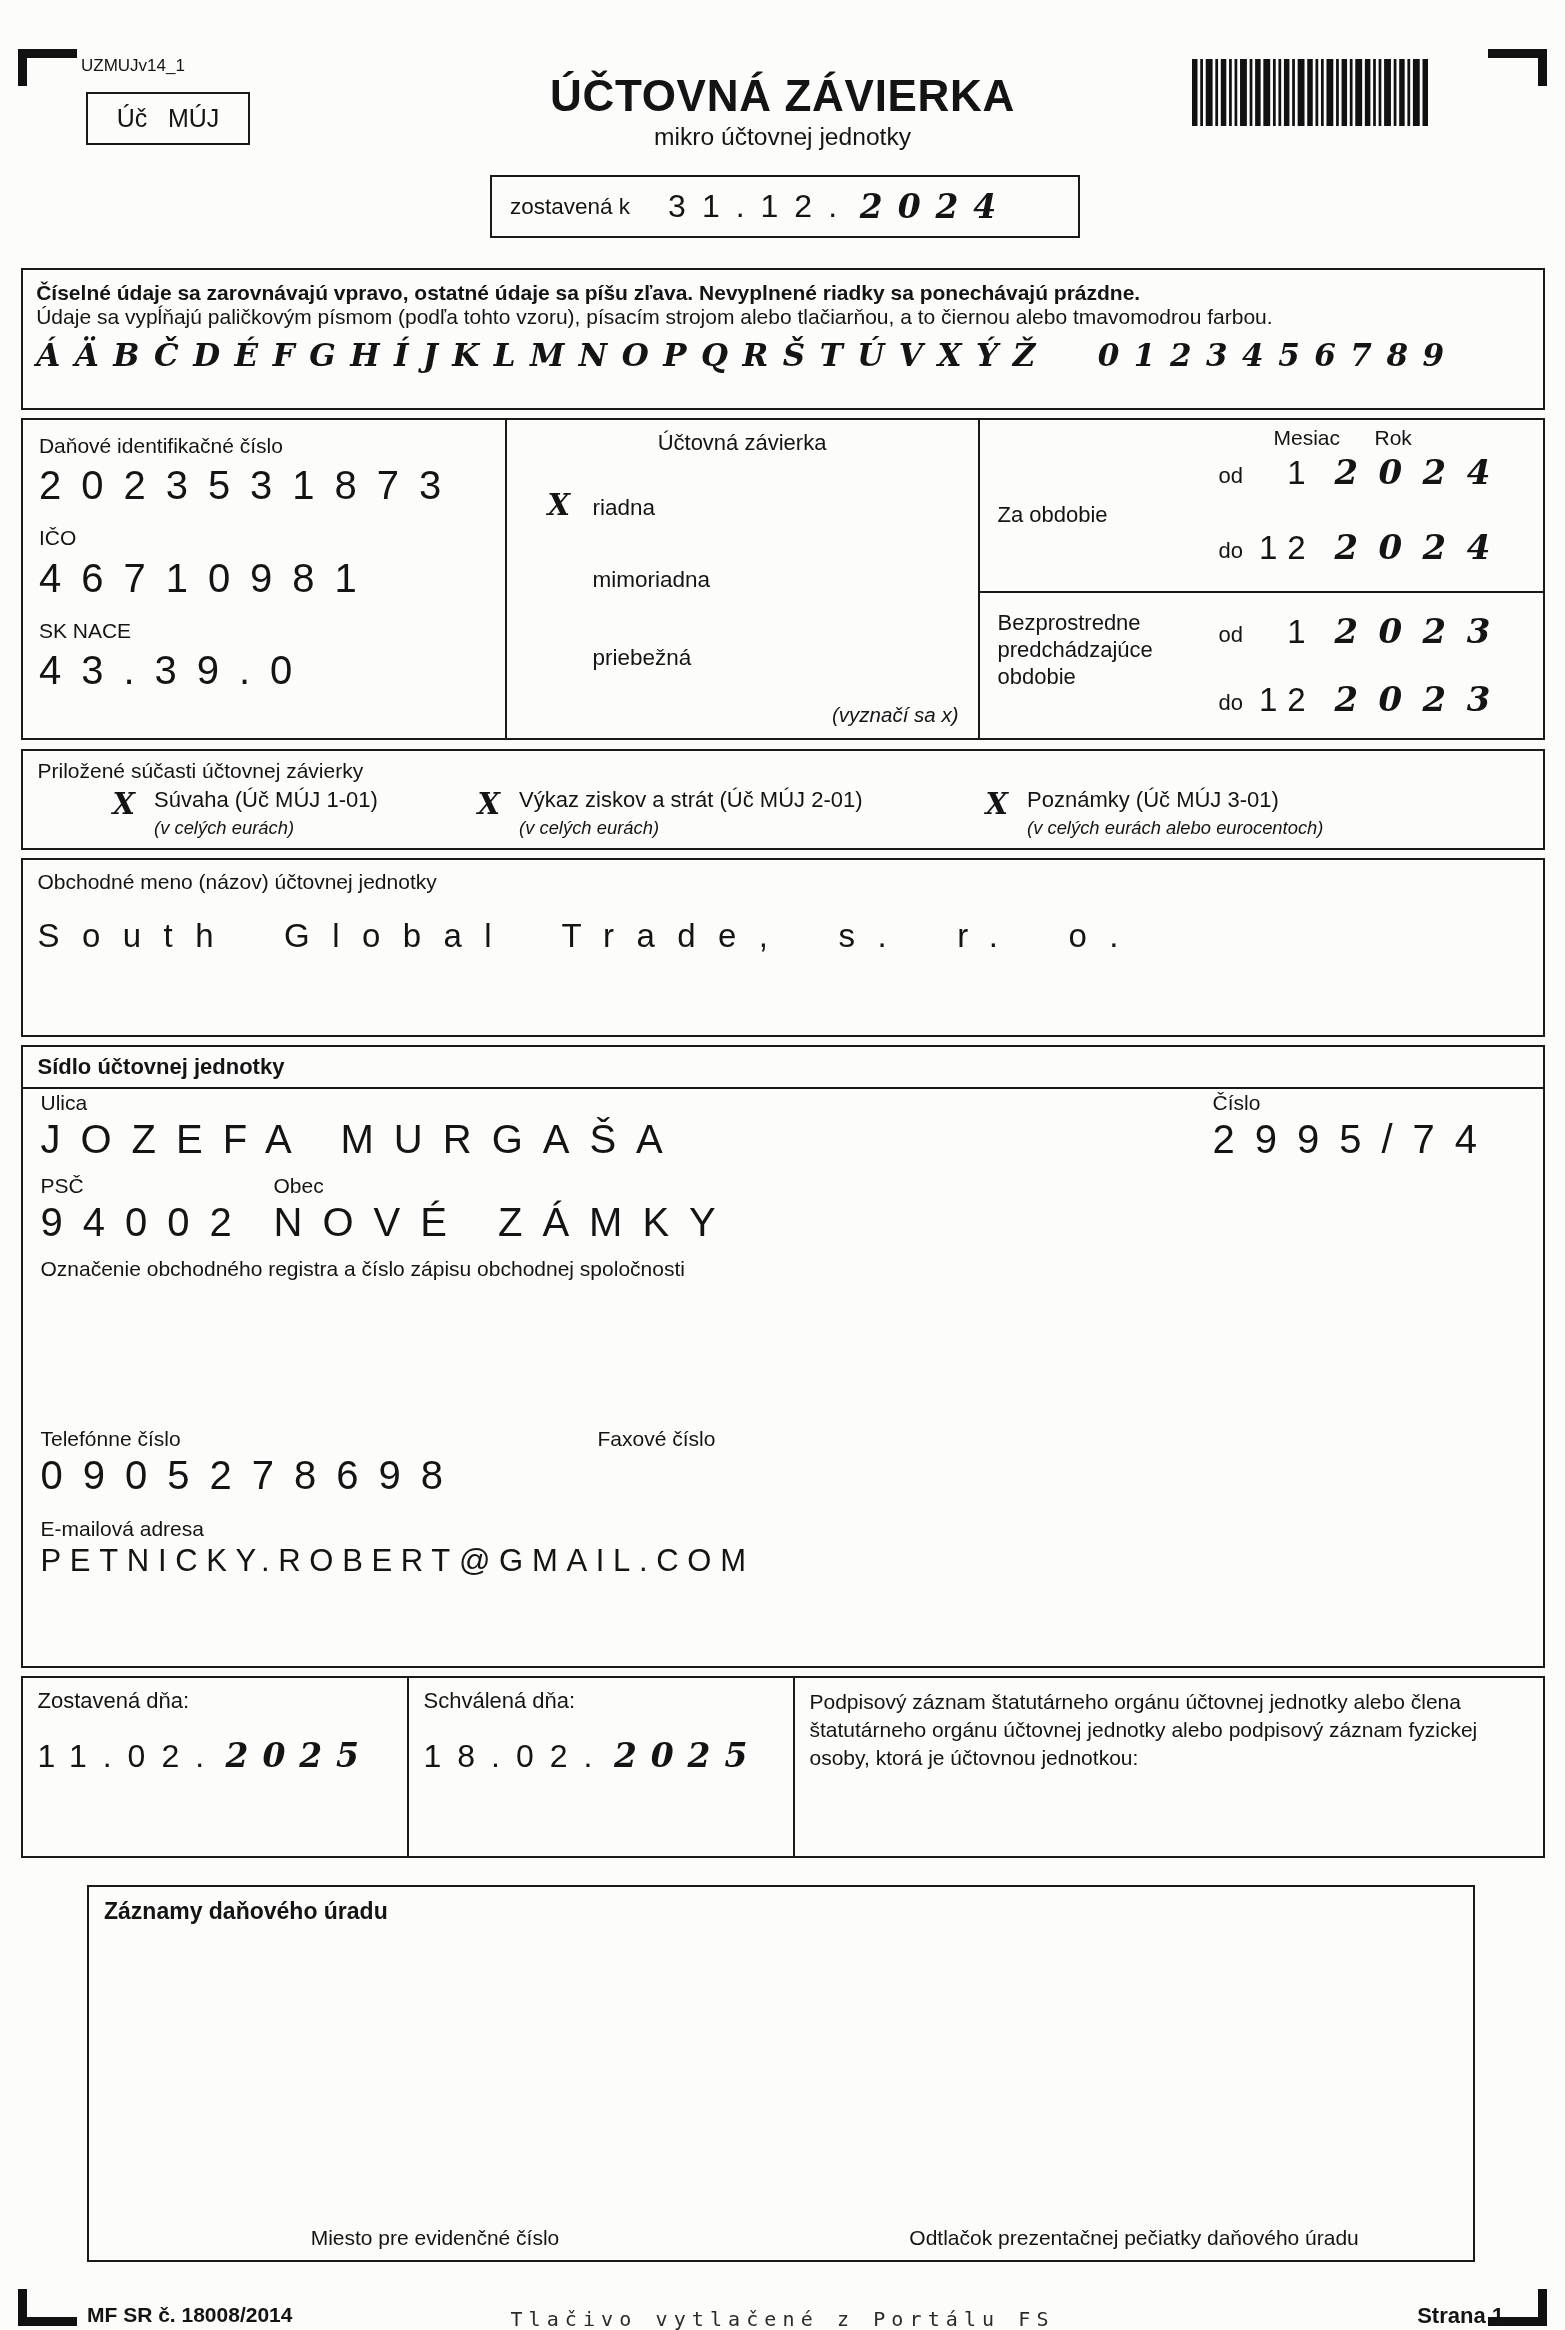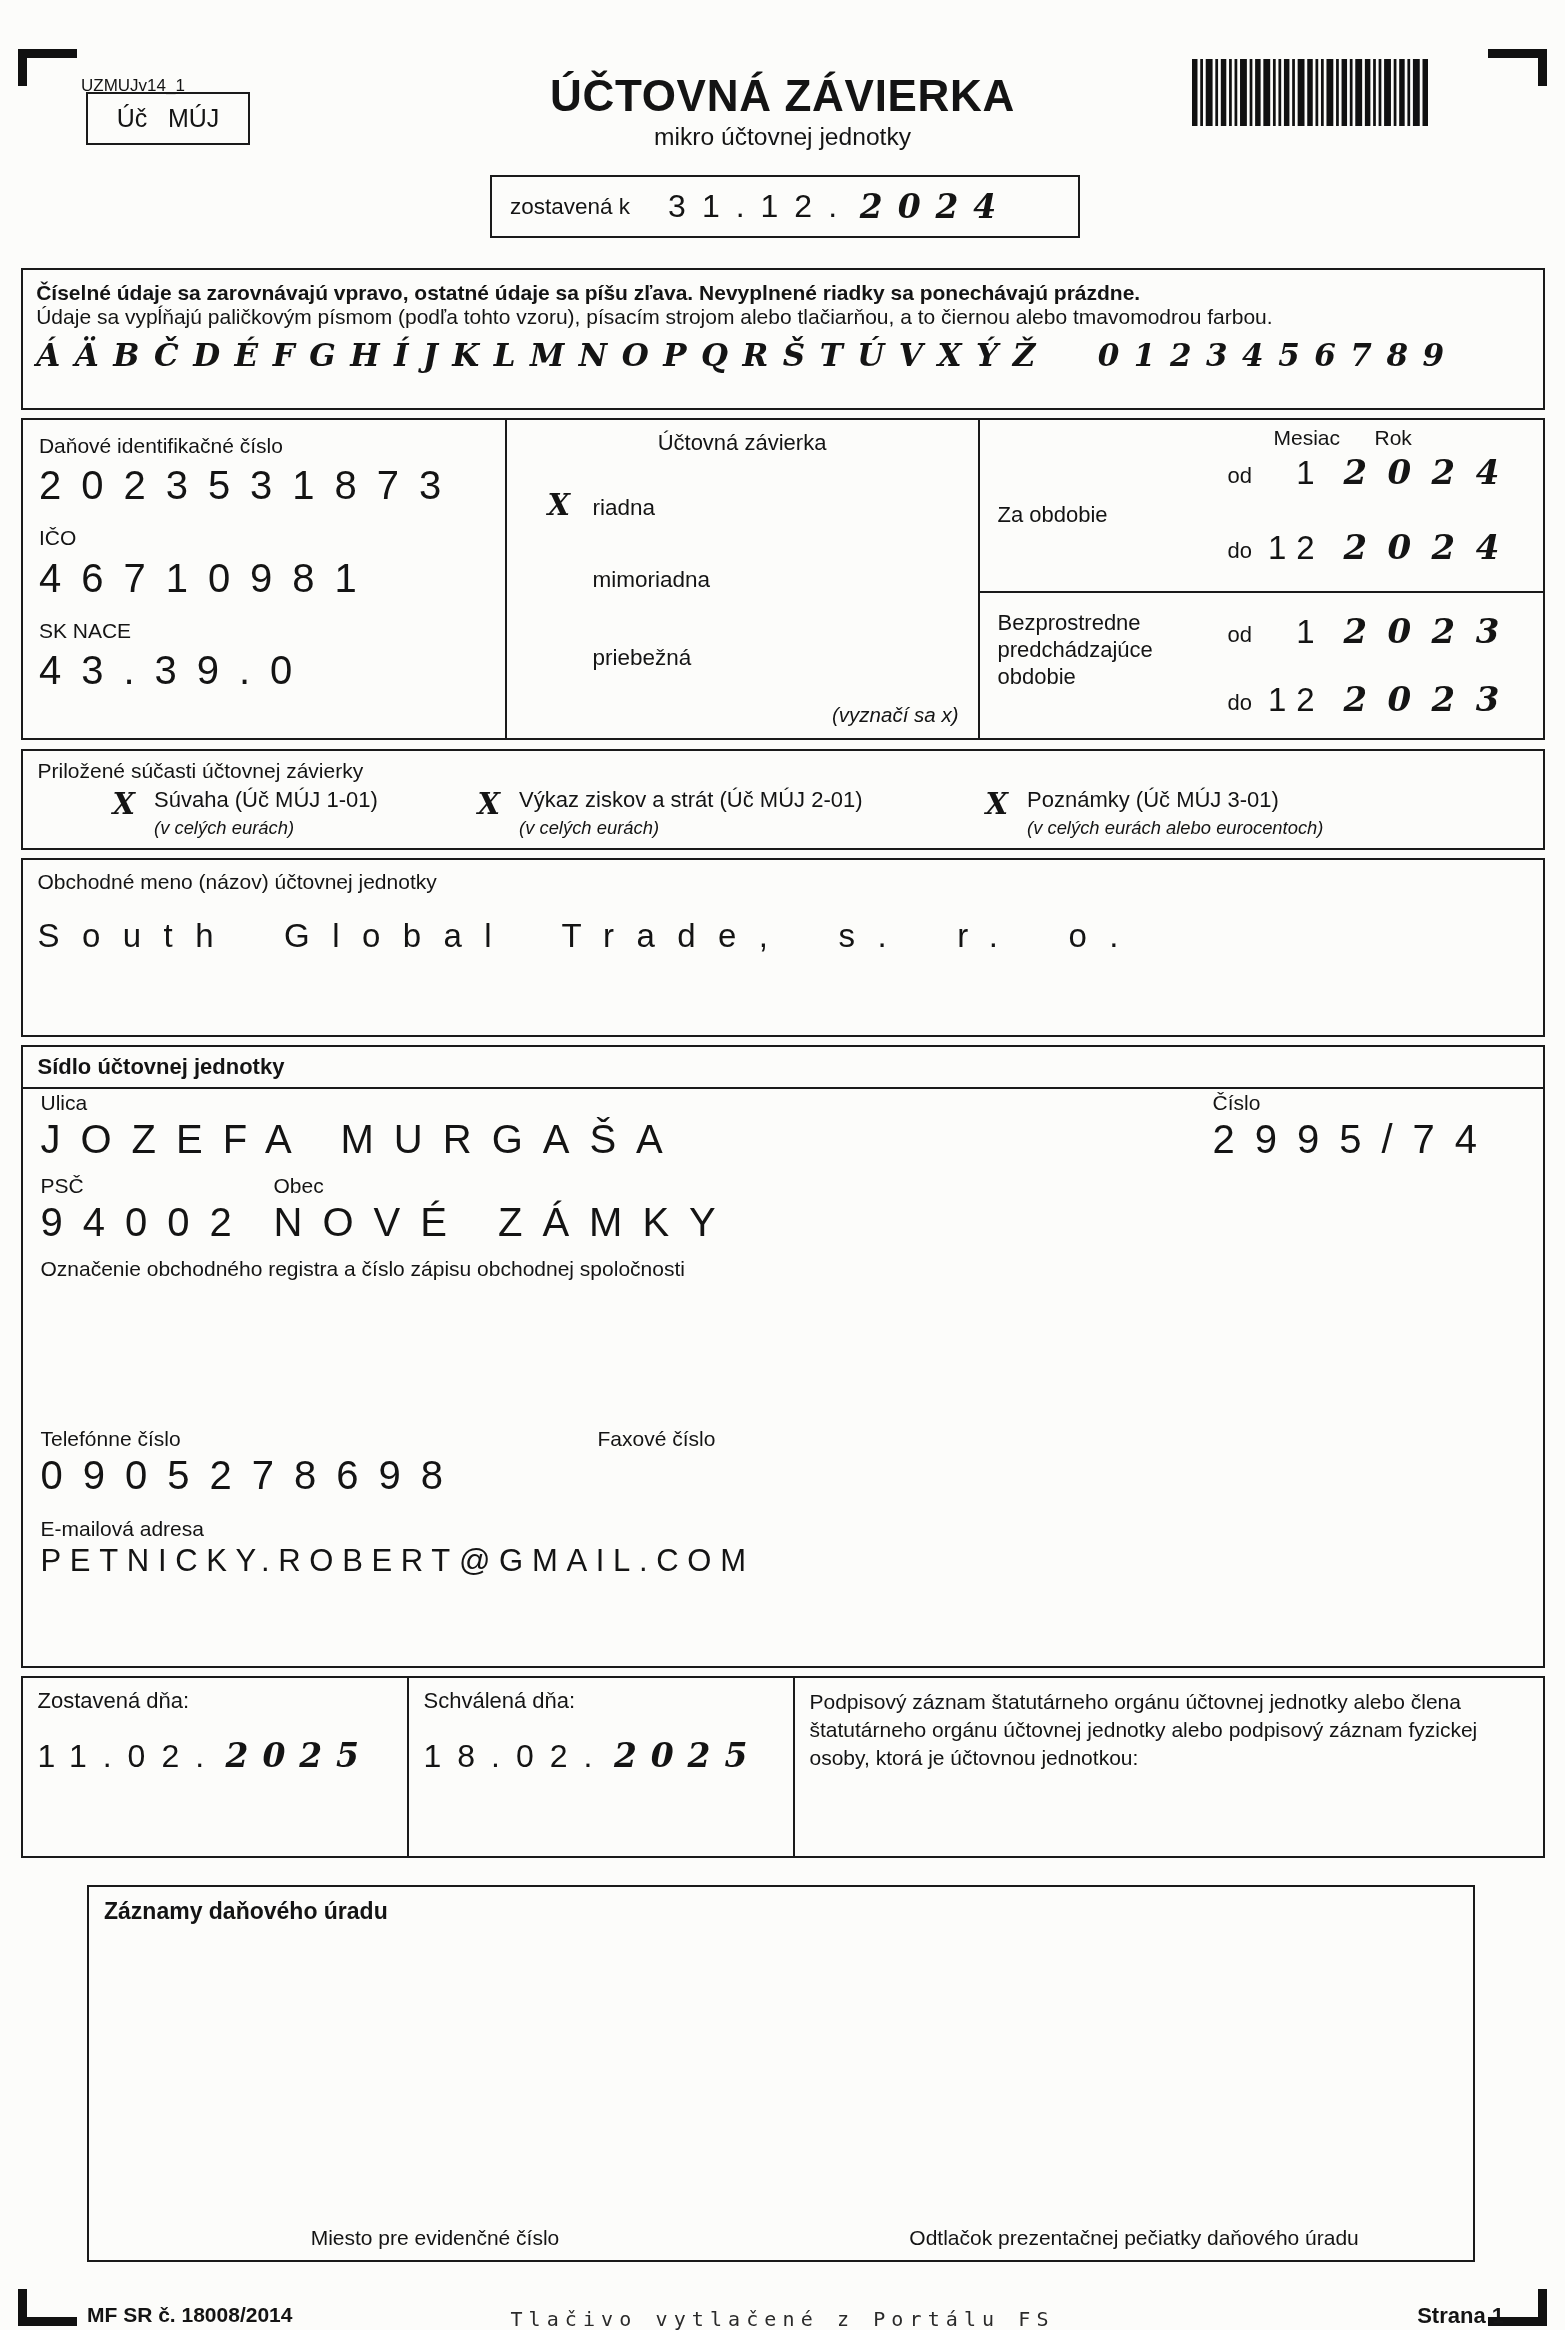--- a/index.html
+++ b/index.html
@@ -19,21 +19,21 @@
   .fill { font-family:"Liberation Sans",sans-serif; font-size:40px; letter-spacing:0.5em; white-space:nowrap; }
   .fill-year { font-family:"DejaVu Serif",serif; font-style:italic; font-weight:600; font-size:34px; letter-spacing:0.6em; white-space:nowrap; }
   .mark { font-family:"DejaVu Serif",serif; font-style:italic; font-weight:700; font-size:29px; }
   
   .corner { position:absolute; width:59px; height:37px; }
   .corner.tl { left:18px; top:49px;  border-top:9.6px solid #111; border-left:9.6px solid #111; }
   .corner.tr { right:18px; top:49px; border-top:9.6px solid #111; border-right:9.6px solid #111; }
   .corner.bl { left:18px; top:2289px; border-bottom:9.6px solid #111; border-left:9.6px solid #111; }
   .corner.br { right:18px; top:2289px; border-bottom:9.6px solid #111; border-right:9.6px solid #111; }
   
-  .form-code { position:absolute; left:81px; top:56px; font-size:17px;margin-top:20px; }
+  .form-code { position:absolute; left:81px; top:56px; font-size:17px; }
   .form-badge { position:absolute; left:86px; top:92px; width:164px; height:53px;
     border:2.7px solid #1a1a1a; display:flex; align-items:center; justify-content:center;
     font-size:25px; word-spacing:13.7px; }
   .title { position:absolute; left:0; right:0; top:71px; text-align:center;
     font-size:44px; font-weight:bold; letter-spacing:0.7px; }
   .subtitle { position:absolute; left:0; right:0; top:123px; text-align:center; font-size:24.6px; }
   .barcode { position:absolute; left:1192px; top:59px; width:236px; height:67px; }
   .compiled-box { position:absolute; left:490px; top:175px; width:590px; height:63px;
     border:2.7px solid #1a1a1a; display:flex; align-items:center; padding-left:18px; }
   .compiled-box .clabel { font-size:22.5px; margin-right:38px; }
@@ -58,21 +58,21 @@
   .z-opt .olabel { font-size:22.5px; }
   .z-note { position:absolute; bottom:11px; right:19px; font-size:20.5px; font-style:italic; }
   .id-grid .col3 { flex:1; position:relative; }
   .p1 { position:relative; height:171px; }
   .p2 { position:relative; height:116px; border-top:2.7px solid #1a1a1a; }
   .ph { position:absolute; top:5.5px; font-size:21px; }
   .ph.mes { left:294px; } .ph.rok { left:395px; }
   .p-label { position:absolute; left:18px; font-size:22px; line-height:27px; }
   .p1 .p-label { top:81px; }
   .p2 .p-label { top:16.4px; width:212px; }
-  .p-row { position:absolute; left:9px; width:100%; height:45px; }
+  .p-row { position:absolute; left:0; width:100%; height:45px; }
   .p-od { position:absolute; left:239px; top:9.6px; font-size:22px; }
   .p-month { position:absolute; left:262px; top:1.4px; width:74px; text-align:right;
     font-size:33px; letter-spacing:0.3em; white-space:nowrap; }
   .p-year { position:absolute; left:355px; top:-1.4px; }
   
   .attach { top:749px; height:101px; }
   .attach .atitle { position:absolute; left:15px; top:8.2px; font-size:21px; }
   .att { position:absolute; top:36px; display:flex; align-items:flex-start; }
   .att.a0 { left:90px; } .att.a1 { left:455px; } .att.a2 { left:963px; }
   .att .mark { margin-right:19px; margin-top:0; }

